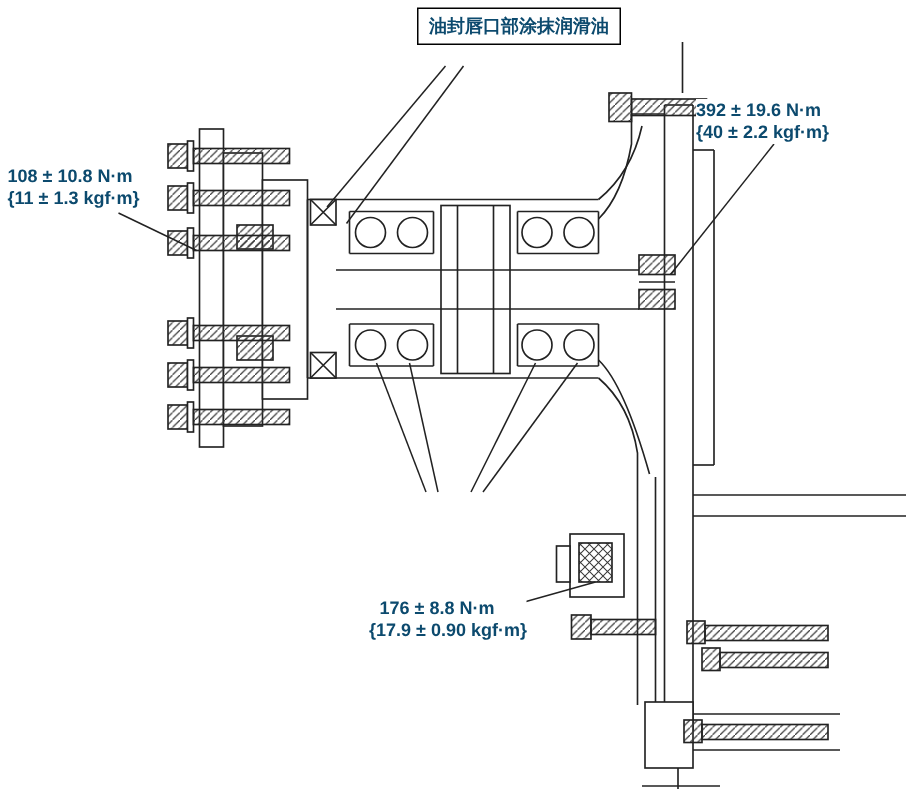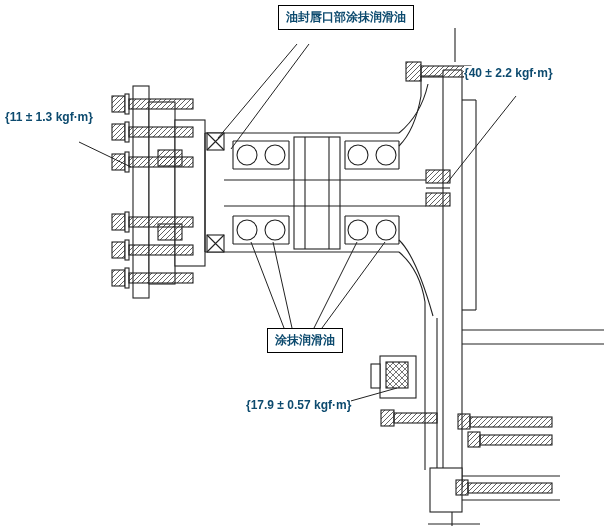--- a/index.html
+++ b/index.html
@@ -221,28 +221,28 @@
       </g>
 
     </g>
   </svg>
 
   <div class="ann boxed" style="left:278px;top:5px;">
     <div>油封唇口部涂抹润滑油</div>
   </div>
 
   <div class="ann" style="left:464px;top:66px;">
+    <div>392 ± 19.6 N·m</div>
     <div>{40 ± 2.2 kgf·m}</div>
   </div>
 
   <div class="ann" style="left:5px;top:110px;">
+    <div>108 ± 10.8 N·m</div>
     <div>{11 ± 1.3 kgf·m}</div>
   </div>
 
-  <div class="ann boxed" style="left:267px;top:328px;">
-    <div>涂抹润滑油</div>
-  </div>
 
   <div class="ann" style="left:246px;top:398px;">
-    <div>{17.9 ± 0.57 kgf·m}</div>
+    <div style="padding-left:7px;">176 ± 8.8 N·m</div>
+    <div>{17.9 ± 0.90 kgf·m}</div>
   </div>
 
 </div>
 
 </body></html>

